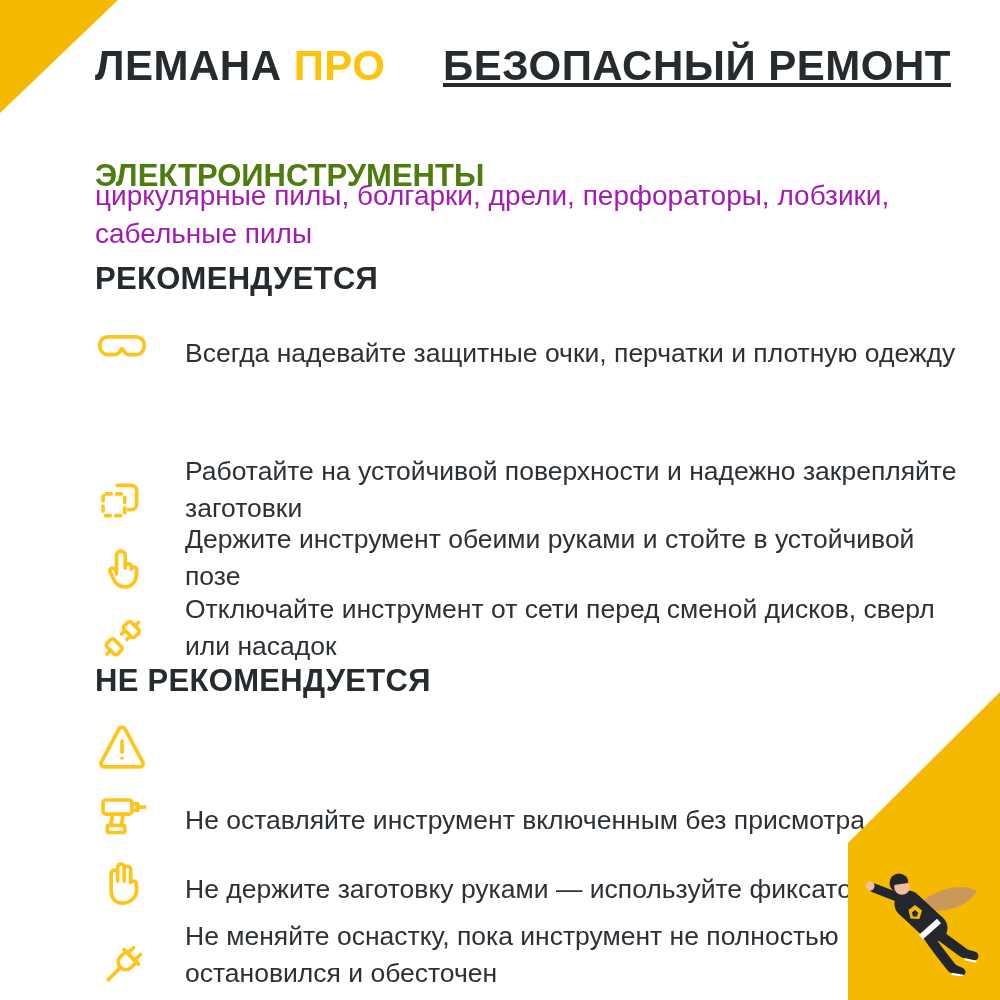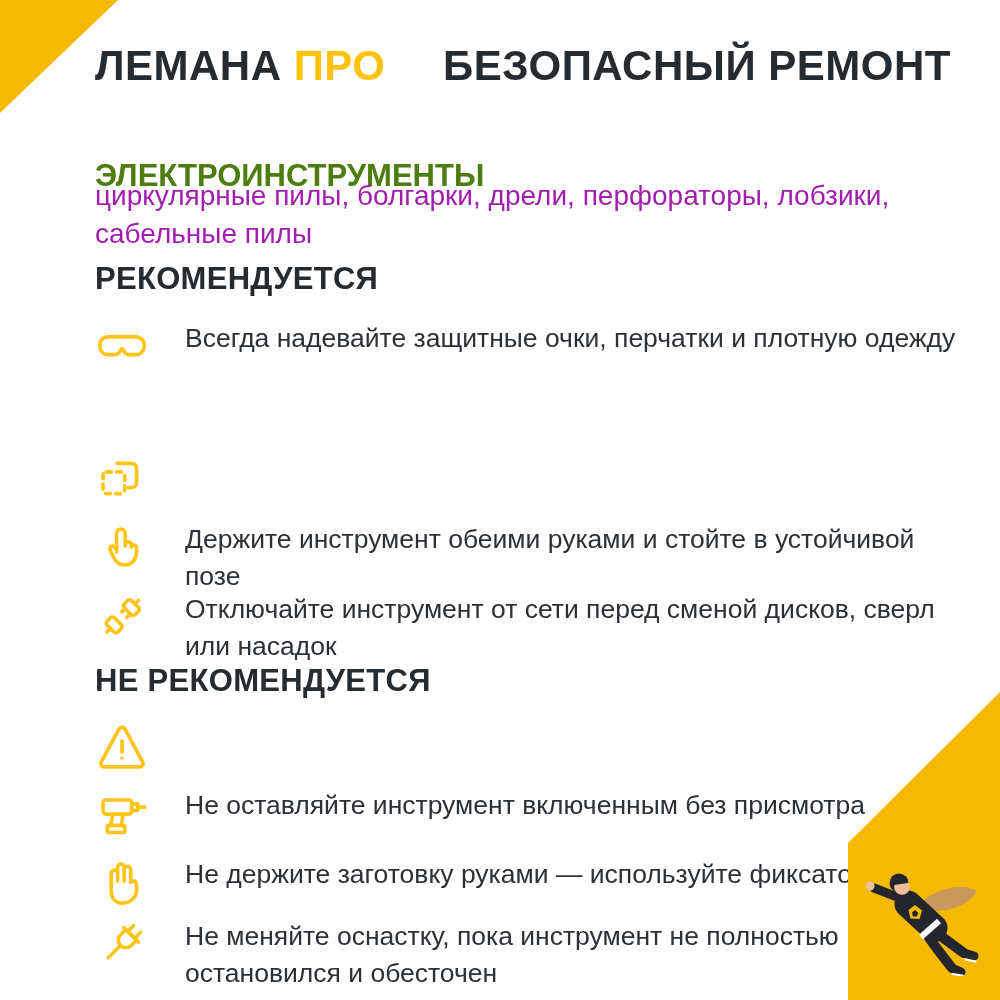--- a/index.html
+++ b/index.html
@@ -12,31 +12,31 @@
   .corner-tl{position:absolute;left:0;top:0;width:118px;height:113px;
     background:#F5B900;clip-path:polygon(0 0,100% 0,0 100%);}
   .corner-br{position:absolute;left:848px;top:692px;width:152px;height:308px;
     background:#F5B900;clip-path:polygon(100% 0,0 49%,0 100%,100% 100%);}
   .mascot{position:absolute;left:850px;top:858px;width:138px;height:118px;}
   
   .logo-row{position:absolute;left:95px;top:42px;white-space:nowrap;
     font-size:42px;font-weight:800;letter-spacing:.5px;color:#262B2F;}
   .logo-accent{color:#FFC30D;}
   .campaign{position:absolute;left:443px;top:42px;white-space:nowrap;
-    font-size:42px;font-weight:800;letter-spacing:.5px;color:#262B2F;}
+    font-size:42px;font-weight:800;letter-spacing:.5px;color:#262B2F;text-decoration:underline;}
   .h1{position:absolute;left:95px;top:114px;white-space:nowrap;
     font-size:31px;font-weight:800;letter-spacing:0;color:#4d7c0f;margin-top:44px;}
   .subtitle{position:absolute;left:95px;top:177px;margin:0;
     font-size:28px;line-height:38px;color:#a21caf;white-space:pre-line;}
   
   .section-heading{position:absolute;left:95px;margin:0;white-space:nowrap;
     font-size:31px;font-weight:800;letter-spacing:.3px;color:#262B2F;}
   .sec1{top:261px;} .sec2{top:663px;}
   
-  .row{position:absolute;left:96px;right:40px;display:flex;align-items:flex-start;
+  .row{position:absolute;left:96px;right:40px;display:flex;align-items:flex-end;
     gap:37px;min-height:52px;}
   .ico{width:52px;height:52px;flex:0 0 52px;display:flex;
     align-items:center;justify-content:center;}
   .ico svg{width:52px;height:52px;display:block;}
   .row p{margin:0;font-size:26.5px;line-height:37px;color:#2C3136;
     white-space:pre-line;}
   .stroke{fill:none;stroke:#FFC41A;stroke-width:3.4;
     stroke-linecap:round;stroke-linejoin:round;}
 </style>
 </head>
@@ -67,20 +67,22 @@
   </div>
 
 
   <div class="row" style="top:453px">
     <span class="ico">
       <svg viewBox="0 0 48 48">
         <rect class="stroke" x="6.5" y="17.5" width="20" height="20" rx="3" stroke-dasharray="4.5 5"></rect>
         <path class="stroke" d="M19.5 9.5 H32.5 A5 5 0 0 1 37.5 14.5 V27 A5 5 0 0 1 32.5 32 H30"></path>
       </svg>
     </span>
+    <p>Работайте на устойчивой поверхности и надежно закрепляйте
+заготовки</p>
   </div>
 
   <div class="row" style="top:591px">
     <span class="ico">
       <svg viewBox="0 0 48 48">
         <g transform="rotate(45 24 24)">
           <path class="stroke" d="M24 2.5 V7"></path>
           <rect class="stroke" x="17" y="7" width="14" height="9.5" rx="2.5"></rect>
           <path class="stroke" d="M20.5 16.5 V21 M27.5 16.5 V21"></path>
           <rect class="stroke" x="17" y="29.5" width="14" height="9.5" rx="2.5"></rect>

